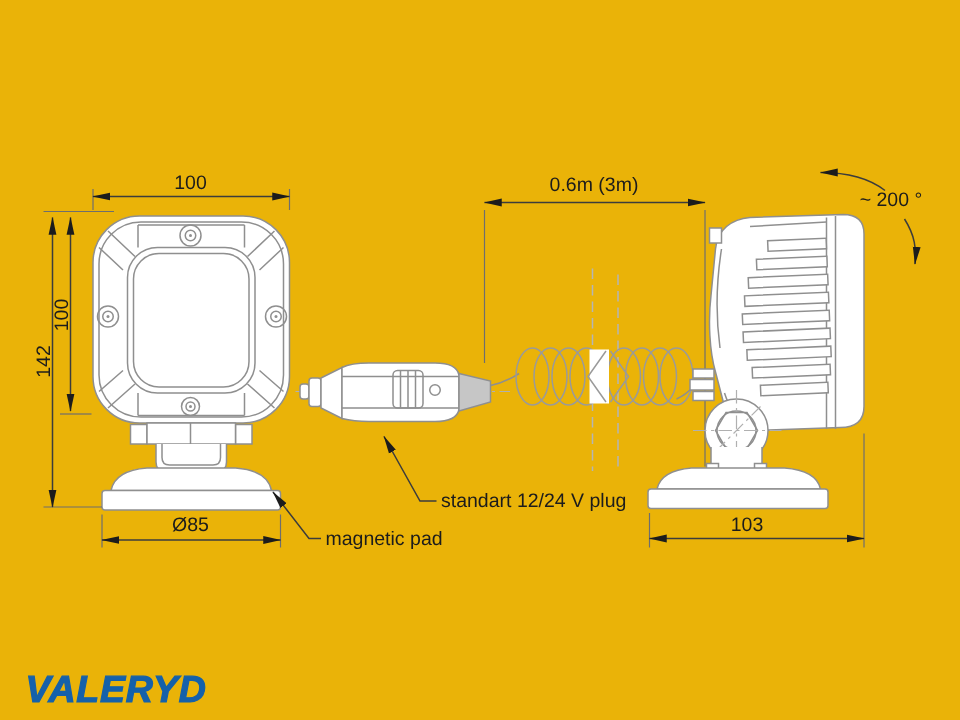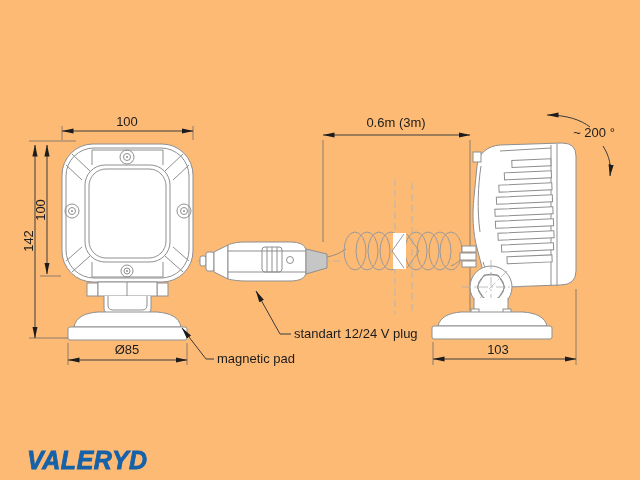--- a/index.html
+++ b/index.html
@@ -1,26 +1,26 @@
 <!DOCTYPE html>
 <html><head>
 <meta charset="utf-8">
 <style>
   html,body{margin:0;padding:0;background:#fff;width:640px;height:480px;overflow:hidden;}
-  .stage{position:relative;width:640px;height:480px;background:#fdba74;font-family:"Liberation Sans",sans-serif;}
+  .stage{position:relative;width:640px;height:480px;background:#eab308;font-family:"Liberation Sans",sans-serif;}
   svg{position:absolute;left:0;top:0;}
   svg text{font-family:"Liberation Sans",sans-serif;fill:#1c1c1c;font-size:13px;}
   .draw{stroke:#8f8f8f;fill:none;stroke-width:1;}
   .drawf{stroke:#8f8f8f;fill:#ffffff;stroke-width:1;}
   .dim{stroke:#3c3c3c;fill:none;stroke-width:1;}
   .ext{stroke:#6e6e6e;fill:none;stroke-width:0.8;}
   .cl{stroke:#b0b0b0;fill:none;stroke-width:0.8;stroke-dasharray:9 3 2 3;}
   .brk{stroke:#b5b5b5;fill:none;stroke-width:1;stroke-dasharray:7 4;}
   .logo{
-    position:absolute;left:27px;top:446px;
+    position:absolute;left:17px;top:446px;
     font-family:"Liberation Sans",sans-serif;
     font-size:25px;font-weight:bold;font-style:italic;
     letter-spacing:0.5px;color:#1561aa;
     -webkit-text-stroke:0.8px #1561aa;
   }
 </style>
 </head>
 <body>
 
 <div class="stage">

